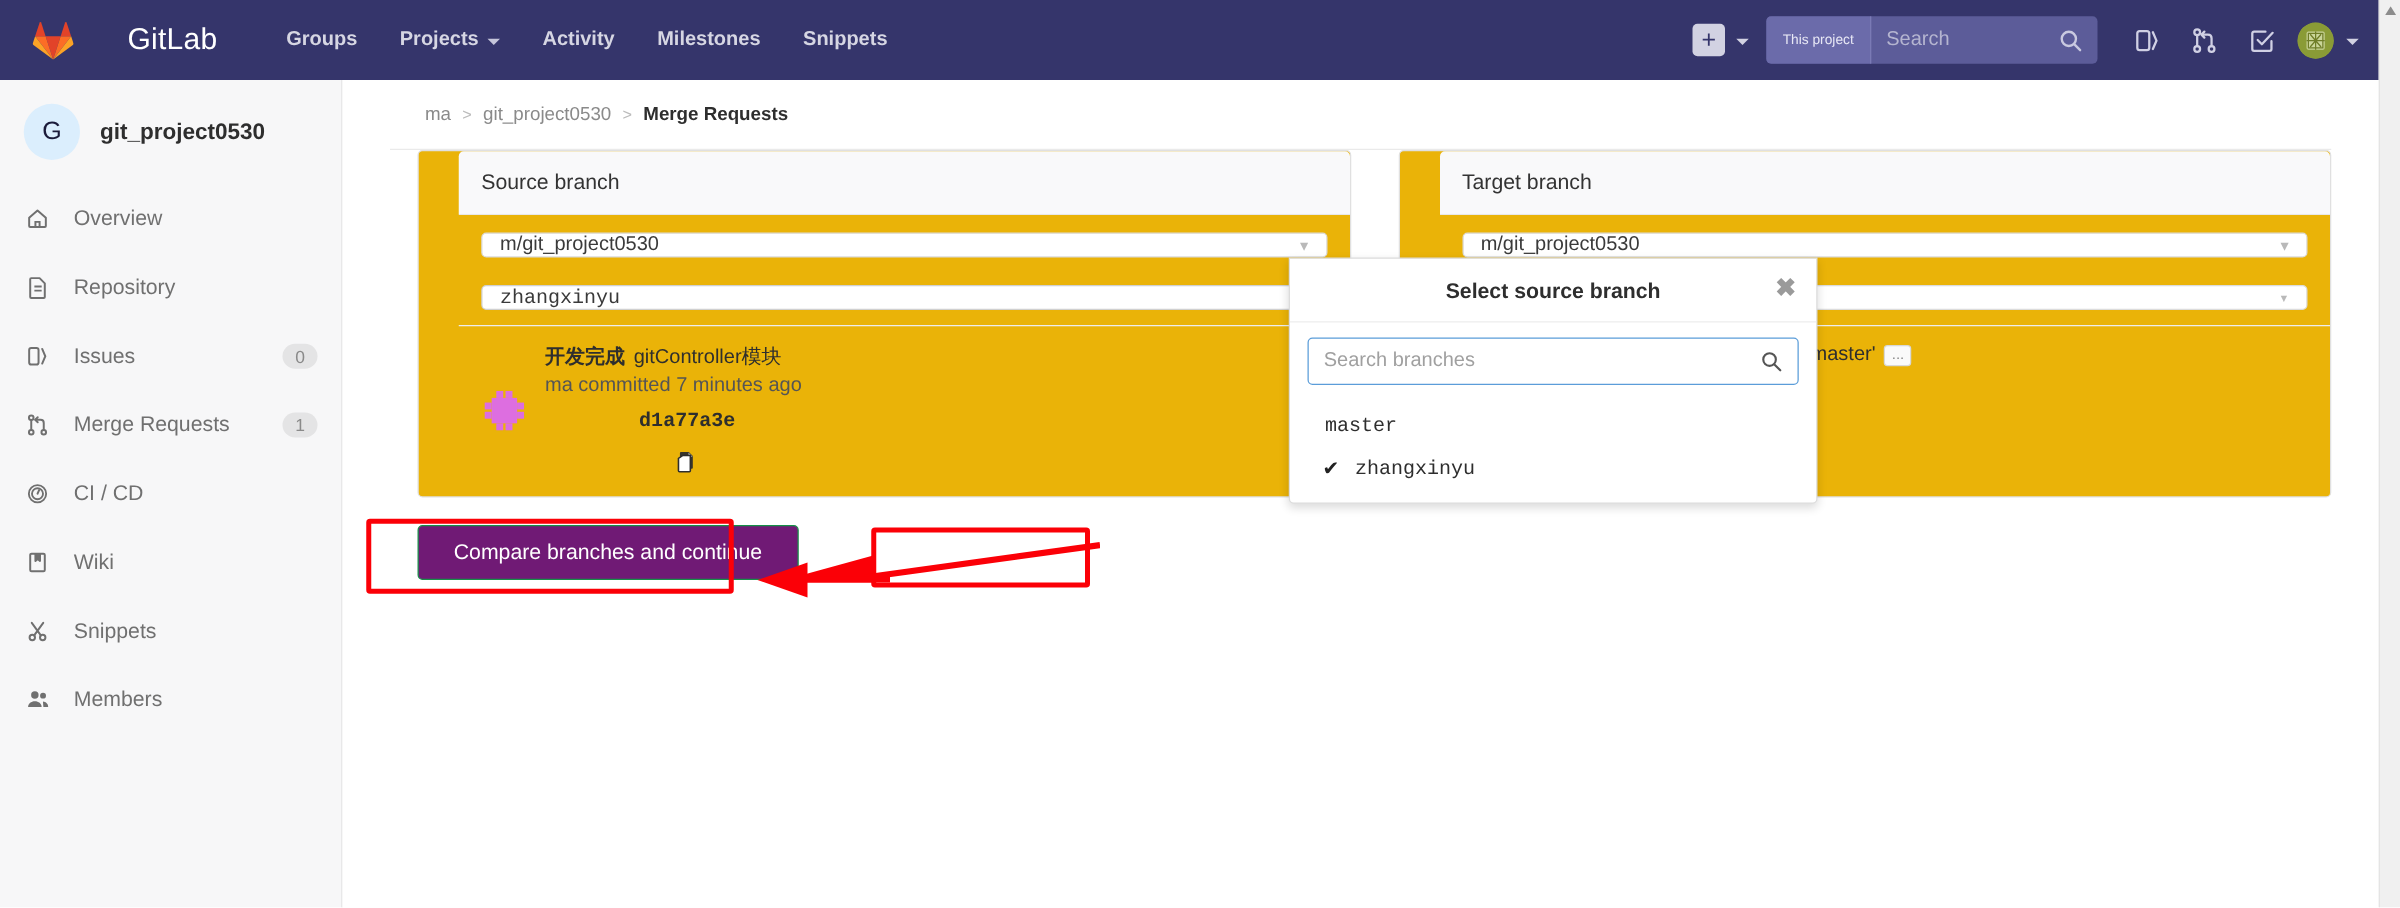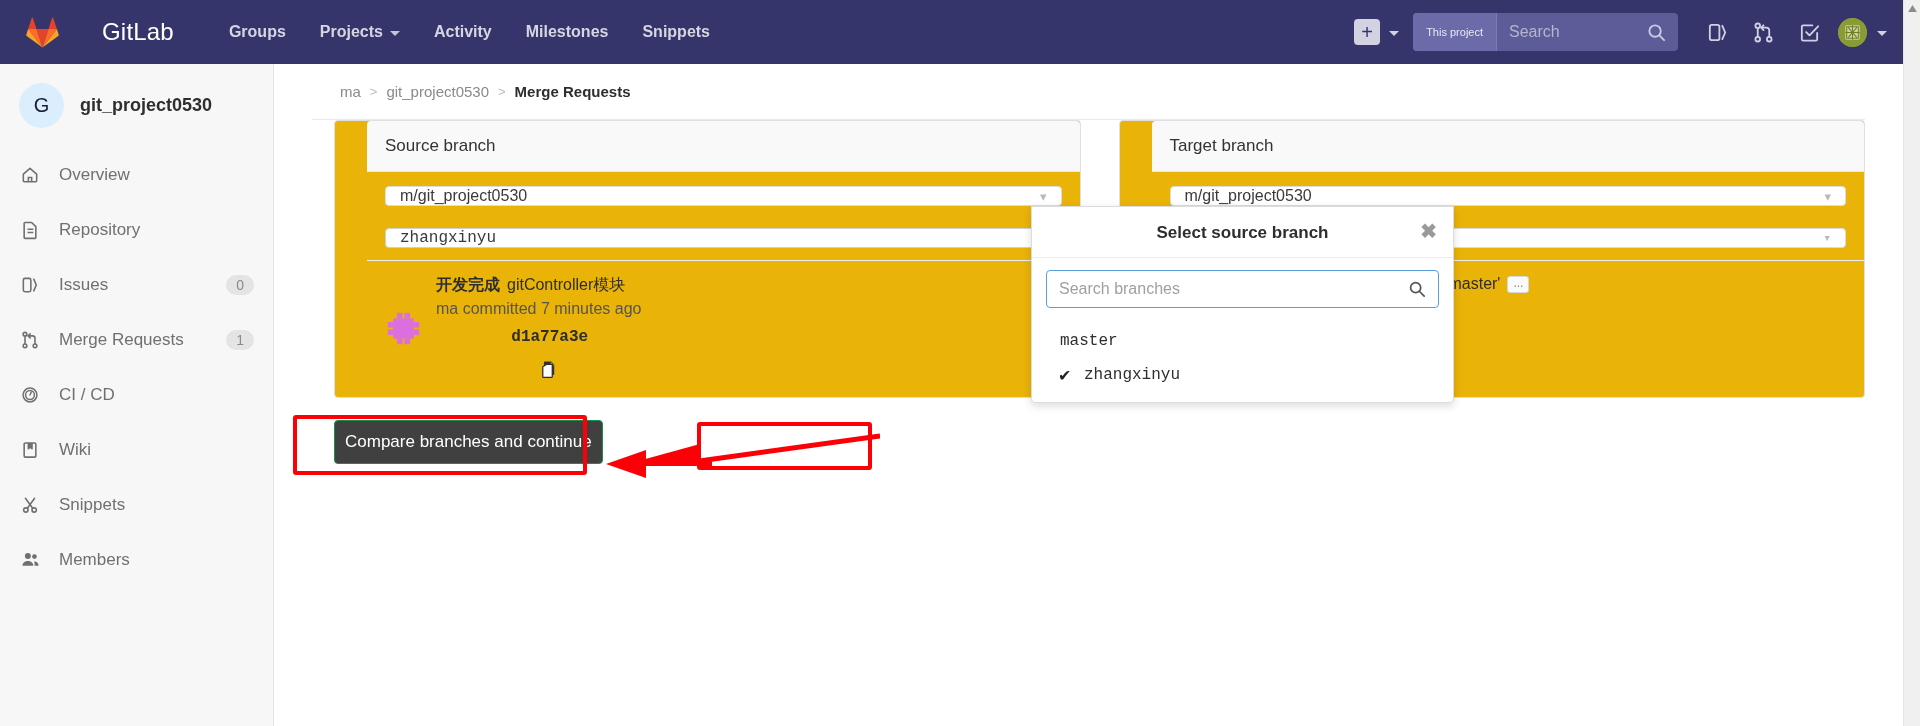--- a/index.html
+++ b/index.html
@@ -235,22 +235,22 @@
   .dd-check {
     position: absolute; left: 22px; font-size: 16px; color: #222;
     font-family: "Liberation Sans", sans-serif;
   }
   .dd-item.checked { padding-left: 52px; }
   .dd-item.checked .dd-check { left: 26px; }
 
   
   .btn-area { margin-left: 22px; margin-top: 22px; position: relative; }
   .btn-green {
-    background: #404040; border: 1px solid #168f48; border-radius: 4px;
-    color: #fff; font-size: 17px; padding: 11px 10px; cursor: pointer;
+    background: #701a75; border: 1px solid #168f48; border-radius: 4px;
+    color: #fff; font-size: 17px; padding: 11px 28px; cursor: pointer;
     font-family: "Liberation Sans", sans-serif;
   }
 
   .anno-box {
     position: absolute; border: 4px solid #fb0007;
     border-radius: 3px; pointer-events: none; z-index: 60;
   }
   .anno-arrow { position: absolute; z-index: 61; pointer-events: none; }
 
   

